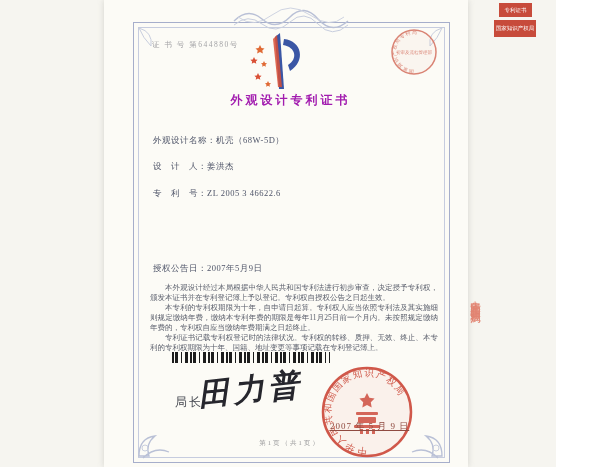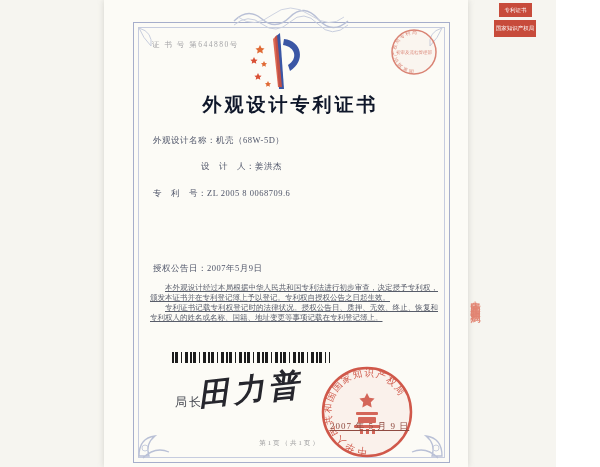--- a/index.html
+++ b/index.html
@@ -10,26 +10,26 @@
   .border-outer{position:absolute;left:133px;top:22px;width:315px;height:439px;
                 border:1px solid #a6aecb;}
   .border-inner{position:absolute;left:138px;top:27px;width:305px;height:429px;
                 border:1px solid #c6ccdf;}
   .ornament{position:absolute;color:#b9c0d6;}
   .cert-no{position:absolute;left:152px;top:40px;font-size:7.5px;color:#a3a3a6;
            letter-spacing:1.5px;}
   .logo{position:absolute;left:246px;top:31px;width:64px;height:62px;}
   .exam-seal{position:absolute;left:389px;top:27px;width:50px;height:50px;opacity:.85;}
   .title{position:absolute;left:133px;top:92px;width:315px;text-align:center;
-         font-size:19px;font-weight:bold;color:#0f172a;letter-spacing:3px;}
+         font-size:12px;font-weight:bold;color:#a21caf;letter-spacing:3px;}
   .field{position:absolute;left:153px;font-size:8.5px;color:#4e5468;letter-spacing:.5px;
          white-space:nowrap;}
   .paras{position:absolute;left:150px;top:283px;width:288px;font-size:7.5px;
          line-height:1.33;color:#585d6a;text-align:justify;}
-  .paras p{margin:0;text-indent:2em;text-decoration:underline;}
+  .paras p{margin:0;text-indent:2em;}
   .barcode{position:absolute;left:172px;top:352px;width:158px;height:11px;
     background:repeating-linear-gradient(90deg,#1d1d1d 0 2px,#fdfcf7 2px 3px,#1d1d1d 3px 6px,
       #fdfcf7 6px 9px,#1d1d1d 9px 10px,#fdfcf7 10px 13px,#1d1d1d 13px 16px,#fdfcf7 16px 18px);}
   .signer-label{position:absolute;left:175px;top:394px;font-size:12px;color:#474a52;
                 letter-spacing:2px;}
   .signature{position:absolute;left:198px;top:369px;font-size:31px;font-style:italic;
              font-weight:600;color:#26262d;transform:rotate(-6deg);letter-spacing:4px;}
   .big-seal{position:absolute;left:320px;top:365px;width:94px;height:94px;}
   .seal-date{position:absolute;left:330px;top:420px;font-size:9px;color:#8f4a40;
              letter-spacing:1px;z-index:5;text-decoration:underline;}
@@ -95,27 +95,28 @@
       </defs>
     <text font-size="5" fill="#d4705f" letter-spacing="1">
       <textPath href="#examArc">国家知识产权局专利局</textPath>
     </text>
     <text x="25" y="27" font-size="4.5" fill="#d4705f" text-anchor="middle">初审及流程管理部</text>
   </svg>
 
   <div class="title">外观设计专利证书</div>
 
   <div class="field" style="top:135px;"><span>外观设计名称：</span><span>机壳（68W-5D）</span></div>
-  <div class="field" style="top:161px;margin-left:48px;"><span>设　计　人：</span><span>姜洪杰</span></div>
-  <div class="field" style="top:188px;"><span>专　利　号：</span><span>ZL 2005 8 0068709.6</span></div>
+  <div class="field" style="top:161px;"><span>设　计　人：</span><span>姜洪杰</span></div>
+  <div class="field" style="top:188px;"><span>专　利　号：</span><span>ZL 2005 3 46622.6</span></div>
   <div class="field" style="top:263px;"><span>授权公告日：</span><span>2007年5月9日</span></div>
 
   <div class="paras">
     <p>本外观设计经过本局根据中华人民共和国专利法进行初步审查，决定授予专利权，颁发本证书并在专利登记簿上予以登记。专利权自授权公告之日起生效。</p>
-    <p>专利证书记载专利权登记时的法律状况。授权公告日、质押、无效、终止、恢复和专利权人的姓名或名称、国籍、地址变更等事项记载在专利登记簿上。</p>
+    <p>本专利的专利权期限为十年，自申请日起算。专利权人应当依照专利法及其实施细则规定缴纳年费，缴纳本专利年费的期限是每年11月25日前一个月内。未按照规定缴纳年费的，专利权自应当缴纳年费期满之日起终止。</p>
+    <p>专利证书记载专利权登记时的法律状况。专利权的转移、质押、无效、终止、本专利的专利权期限为十年、国籍、地址变更等事项记载在专利登记簿上。</p>
   </div>
 
   <div class="barcode"></div>
 
   <div class="signer-label">局长</div>
   <div class="signature">田力普</div>
 
   <svg class="big-seal" viewBox="0 0 94 94">
     <circle cx="47" cy="47" r="44" fill="rgba(214,92,76,.06)" stroke="#d0584a" stroke-width="2.5"></circle>
     <defs>

